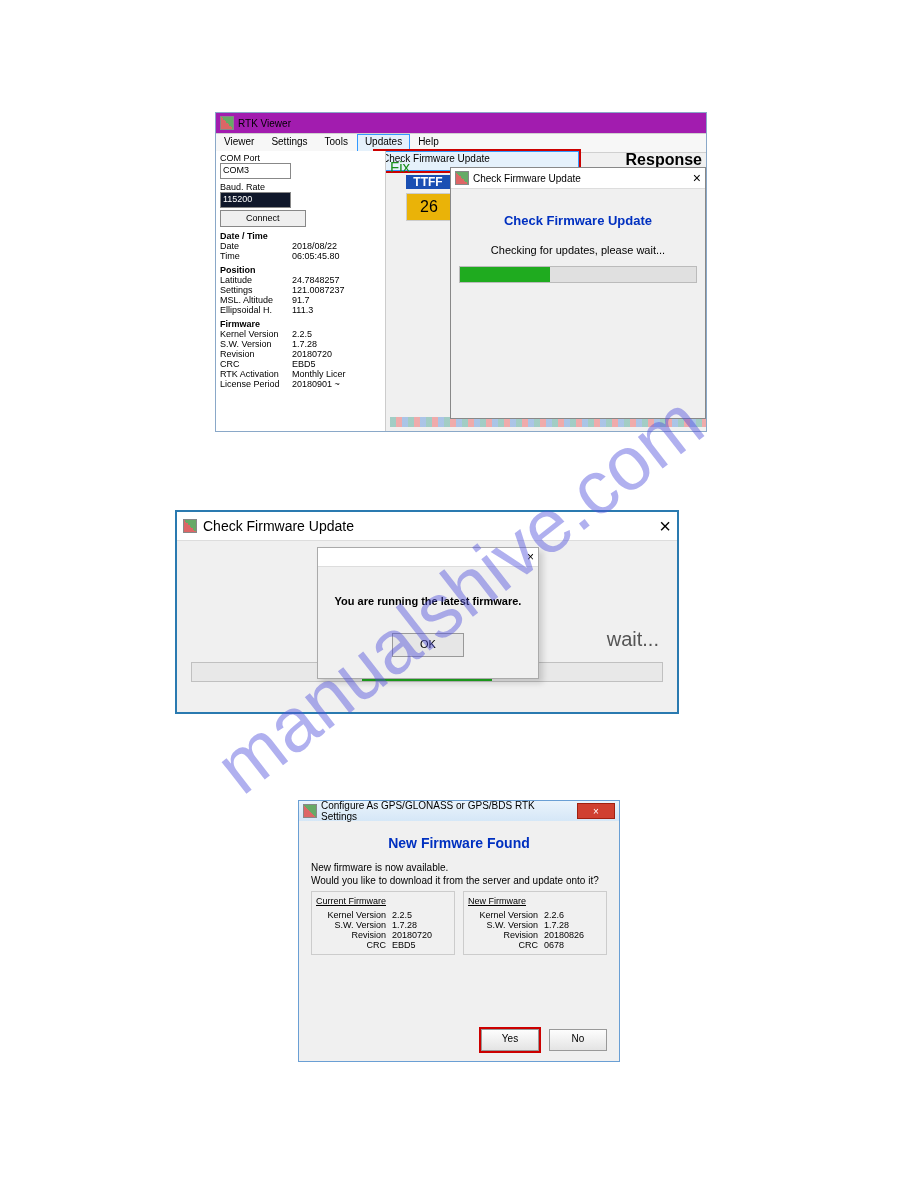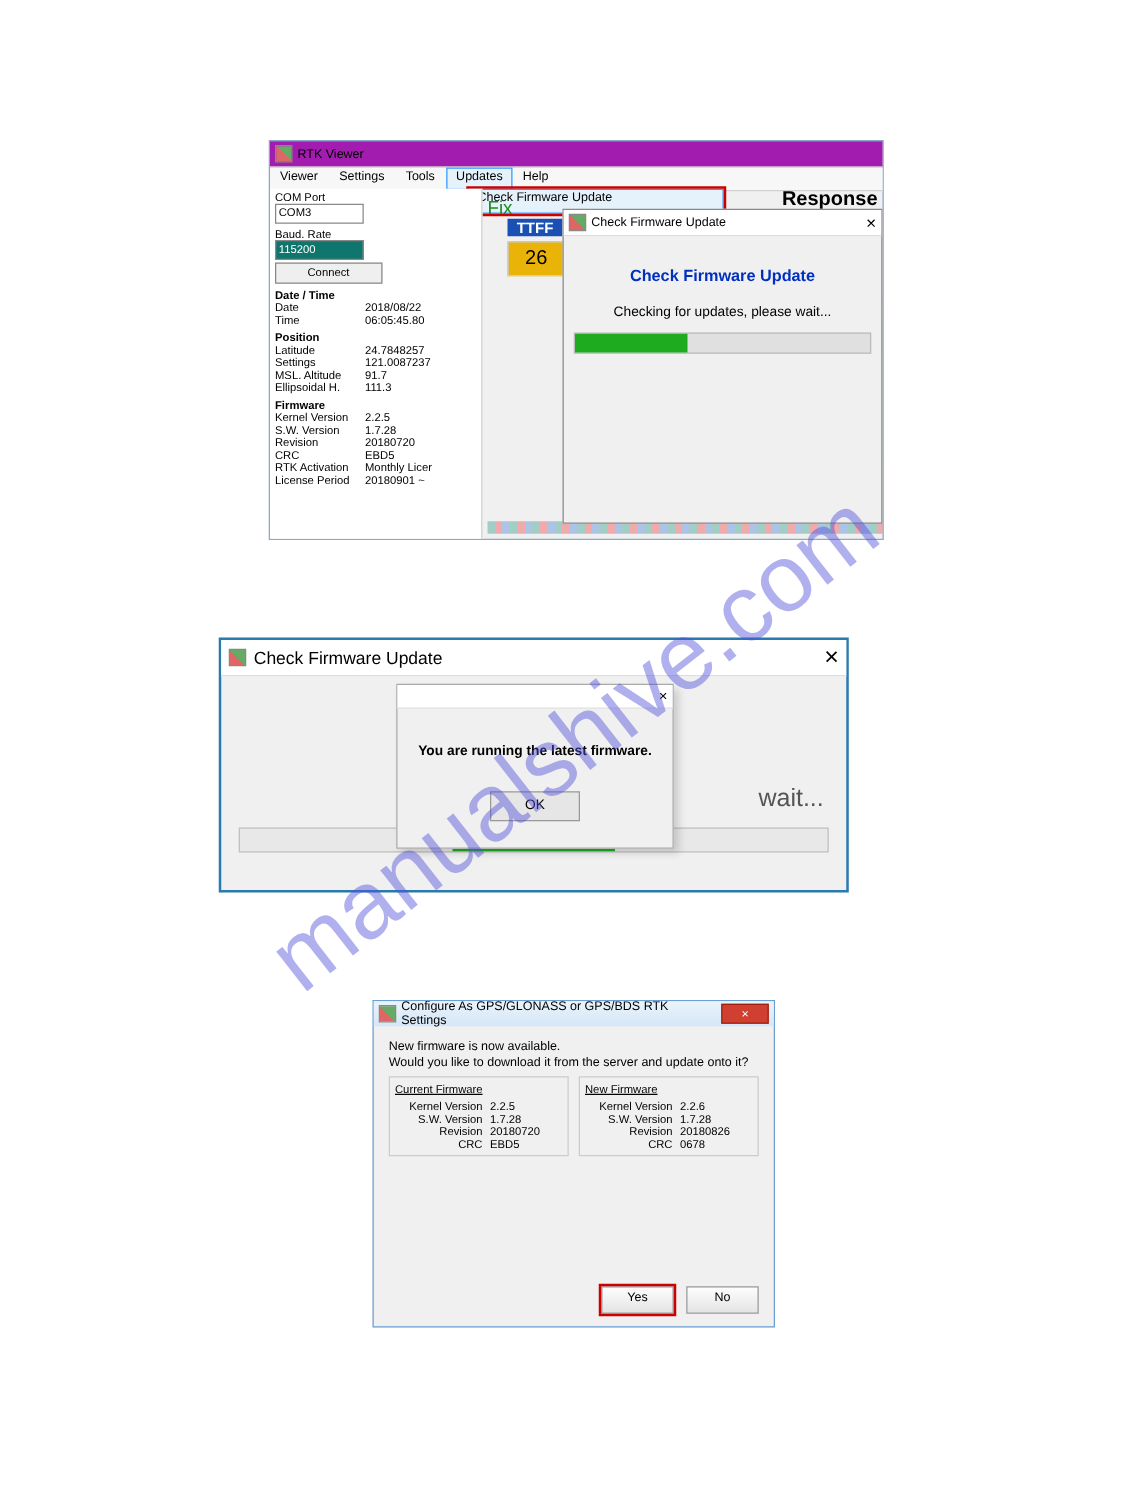--- a/index.html
+++ b/index.html
@@ -87,21 +87,21 @@
     font-size: 9px;
     box-sizing: border-box;
   }
   .leftpanel .sectionlabel { font-weight: bold; margin-top: 4px;}
   .leftpanel .row { display: flex; }
   .leftpanel .row .k { width: 72px; }
   .leftpanel .combo {
     width: 65px; border:1px solid #888; background:#fff; padding:0 2px;
     display:inline-block;height:14px;line-height:13px;
   }
-  .leftpanel .combo.blue { background:#0f766e; color:#fff; }
+  .leftpanel .combo.blue { background:#0f172a; color:#fff; }
   .leftpanel .connectbtn {
     display:inline-block;border:1px solid #888;background:#efefef;
     padding:0 25px;height:15px;line-height:14px;margin-top:2px;
   }
   .fixlabel {
     position:absolute; left:174px; top:45px;
     color:#1a8f1a; font-size:15px;
   }
   .ttffbox {
     position:absolute; left:190px; top:62px;
@@ -376,20 +376,21 @@
 </div>
 
 <div class="shot3">
   <div class="tb3">
     <span style="display:flex;align-items:center;gap:4px">
       <span class="winicon"></span>
       <span>Configure As GPS/GLONASS or GPS/BDS RTK Settings</span>
     </span>
     <span class="closebtn3">×</span>
   </div>
+  <div class="dlgtitle3">New Firmware Found</div>
   <div class="msg3">
     <span>New firmware is now available.</span><br>
     <span>Would you like to download it from the server and update onto it?</span>
   </div>
   <div class="fwcols">
     <div class="fwcol">
       <div class="colhdr">Current Firmware</div>
       <div class="r">
           <span class="kk">Kernel Version</span>
           <span>2.2.5</span>

